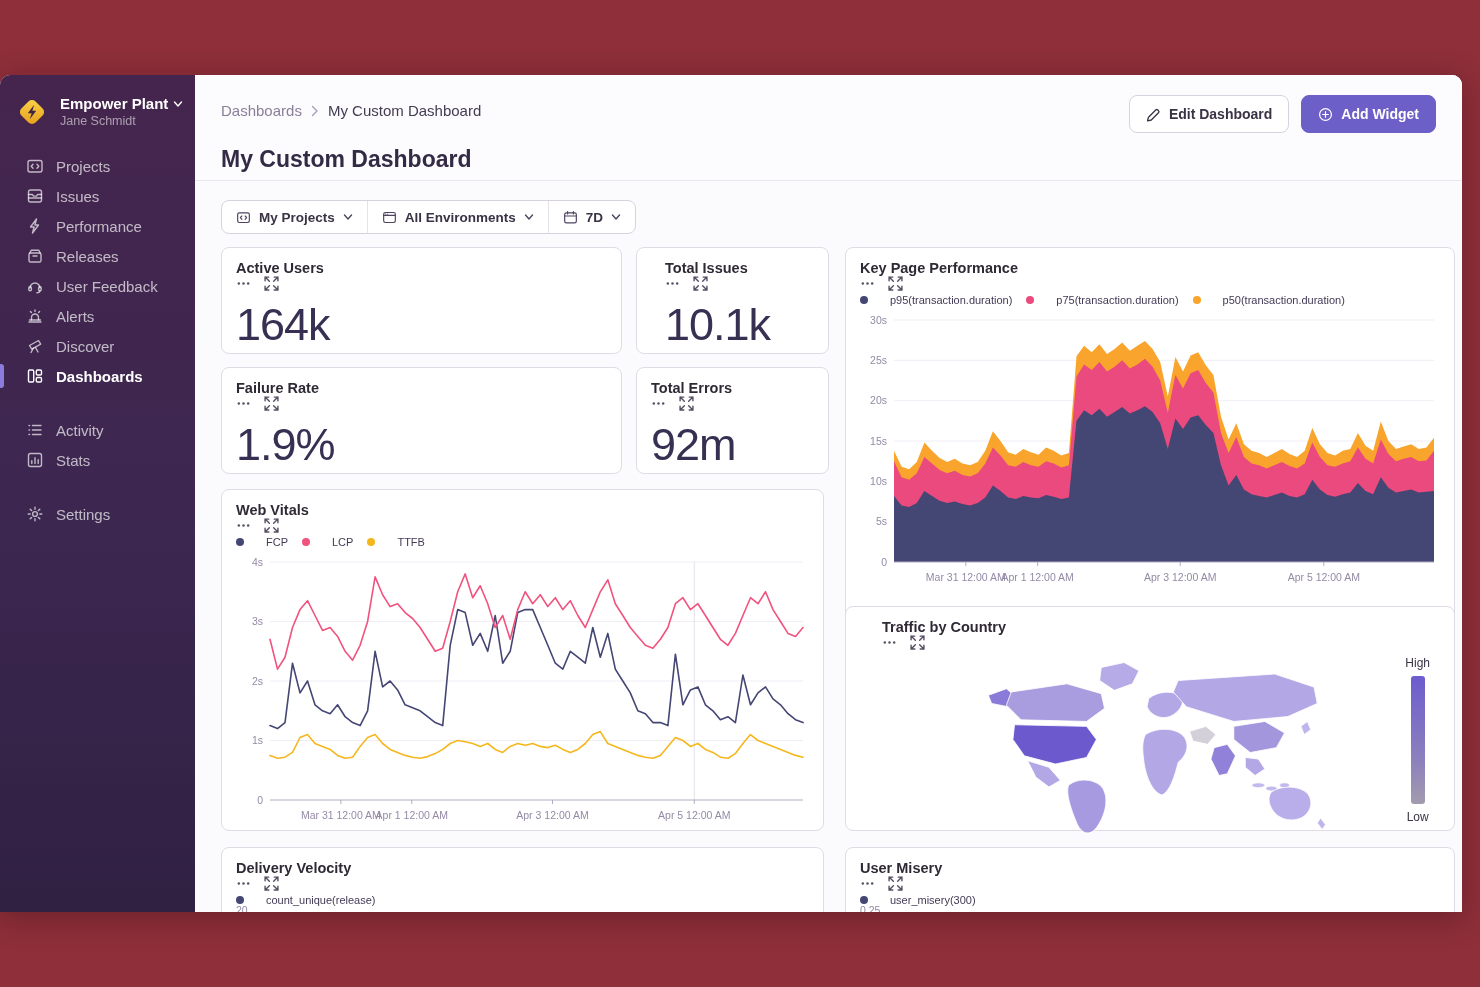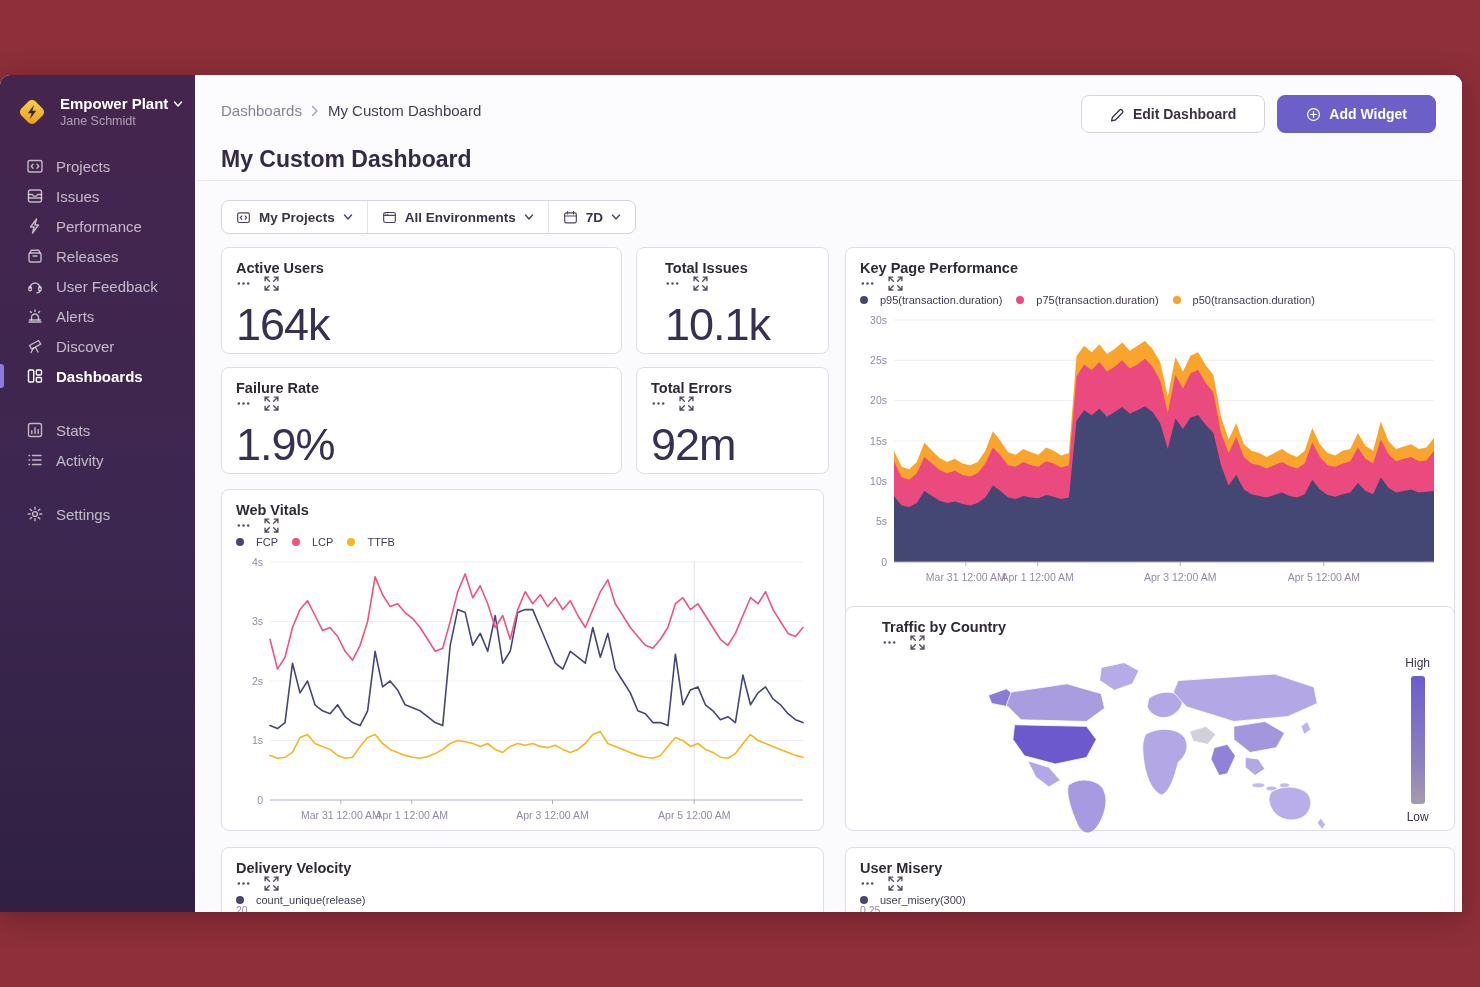--- a/index.html
+++ b/index.html
@@ -31,21 +31,21 @@
     background:#8d7ce0; border-radius:0 3px 3px 0; }
 
   
   .main { position:relative; flex:1; height:100%; background:#fbfafc; }
   .main-header { height:106px; padding:20px 26px 0 26px; background:#fcfbfd; border-bottom:1px solid #ebe7ef; }
   .header-top { display:flex; justify-content:space-between; align-items:flex-start; }
   .breadcrumb { display:flex; align-items:center; gap:9px; font-size:15px; color:#8a7f99; padding-top:7px; }
   .crumb-current { color:#443c52; }
   .crumb-sep { color:#a79dbb; font-size:14px; }
   .header-buttons { display:flex; gap:12px; }
-  .btn { display:flex; align-items:center; gap:8px; height:38px; padding:0 28px;
+  .btn { display:flex; align-items:center; gap:8px; height:38px; padding:0 16px;
     border-radius:8px; font-size:14px; font-weight:700; cursor:pointer; }
   .btn-default { background:#fff; border:1px solid #d8d2de; color:#3a3245; }
   .btn-primary { background:#6c5fc7; border:1px solid #6c5fc7; color:#fff; }
   .btn svg { width:15px; height:15px; }
   .page-title { margin-top:13px; font-size:23px; font-weight:700; color:#332b45; }
 
   
   .filter-bar { position:absolute; left:26px; top:125px; height:34px; display:flex; align-items:stretch;
     background:#fff; border:1px solid #d8d2de; border-radius:8px; overflow:hidden; }
   .filter-seg { display:flex; align-items:center; gap:8px; padding:0 14px; font-size:13.5px;
@@ -55,21 +55,21 @@
   .chev { width:10px !important; height:10px !important; stroke:#4f4360; }
 
   
   .card { position:absolute; background:#fff; border:1px solid #e0dbe4; border-radius:8px; padding:12px 14px; }
   .card-head { display:flex; justify-content:space-between; align-items:flex-start;flex-direction:column; }
   .card-title { font-size:14.5px; font-weight:600; color:#2f2936; }
   .card-actions { display:flex; align-items:center; gap:13px; color:#564d63; }
   .card-actions svg { width:15px; height:15px; cursor:pointer; display:block; }
   .big-value { font-size:45px; font-weight:500; color:#383052; letter-spacing:-1px; margin-top:8px; }
   .legend { display:flex; gap:14px; margin-top:3px; }
-  .legend-item { display:flex; align-items:center; gap:12px; font-size:11px; color:#433a55; }
+  .legend-item { display:flex; align-items:center; gap:22px; font-size:11px; color:#433a55; }
   .dot { width:8px; height:8px; border-radius:50%; }
   .tick { font:10.5px "Liberation Sans", sans-serif; fill:#948aa6; }
 
   
   #card-active-users   { left:26px;  top:172px; width:401px; height:107px; }
   #card-total-issues   { left:441px; top:172px; width:193px; height:107px;padding-left:28px; }
   #card-failure-rate   { left:26px;  top:292px; width:401px; height:107px; }
   #card-total-errors   { left:441px; top:292px; width:193px; height:107px; }
   #card-kpp            { left:650px; top:172px; width:610px; height:424px; }
   #card-vitals         { left:26px;  top:414px; width:603px; height:342px; }
@@ -177,31 +177,31 @@
               <rect x="10.3" y="3" width="5.2" height="5" rx="1.2"></rect>
               <rect x="10.3" y="10.5" width="5.2" height="4.5" rx="1.2"></rect>
             </svg>
           <span>Dashboards</span>
         </div>
       </div>
 
       <div class="nav-group">
         <div class="nav-item">
           <svg viewBox="0 0 18 18">
+              <path d="M6.5 4.5H15M6.5 9H15M6.5 13.5H15"></path>
+              <path d="M3 4.5h.6M3 9h.6M3 13.5h.6"></path>
+            </svg>
+          <span>Activity</span>
+        </div>
+        <div class="nav-item">
+          <svg viewBox="0 0 18 18">
               <rect x="2.5" y="2.5" width="13" height="13" rx="2"></rect>
               <path d="M5.8 12.5V9.8M9 12.5V6.8M12.2 12.5V8.6"></path>
             </svg>
           <span>Stats</span>
-        </div>
-        <div class="nav-item">
-          <svg viewBox="0 0 18 18">
-              <path d="M6.5 4.5H15M6.5 9H15M6.5 13.5H15"></path>
-              <path d="M3 4.5h.6M3 9h.6M3 13.5h.6"></path>
-            </svg>
-          <span>Activity</span>
         </div>
       </div>
 
       <div class="nav-group">
         <div class="nav-item">
           <svg viewBox="0 0 18 18">
               <circle cx="9" cy="9" r="2.4"></circle>
               <path d="M9 2.2v2M9 13.8v2M2.2 9h2M13.8 9h2M4.2 4.2l1.4 1.4M12.4 12.4l1.4 1.4M13.8 4.2l-1.4 1.4M5.6 12.4l-1.4 1.4"></path>
             </svg>
           <span>Settings</span>

